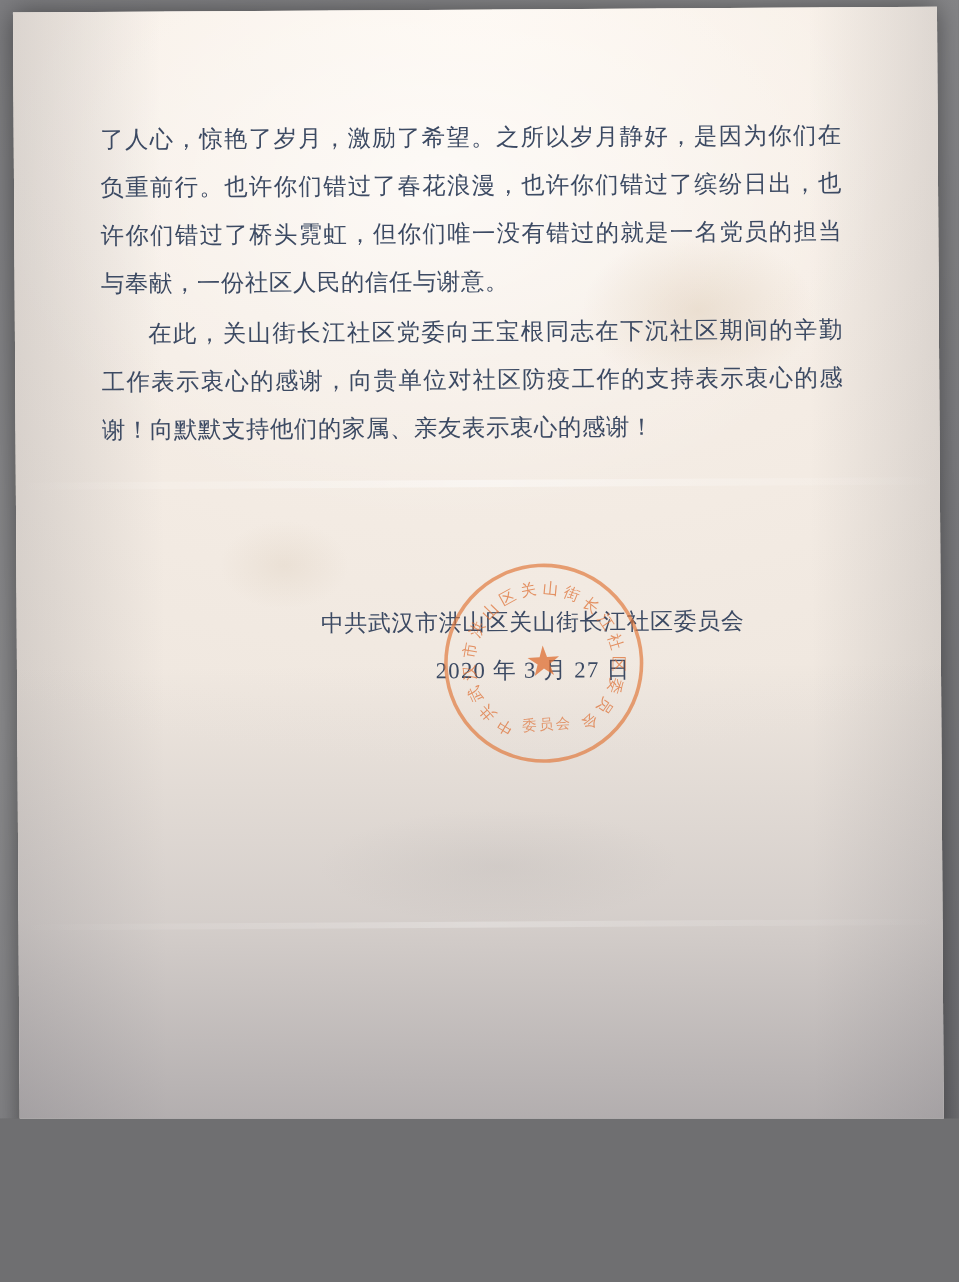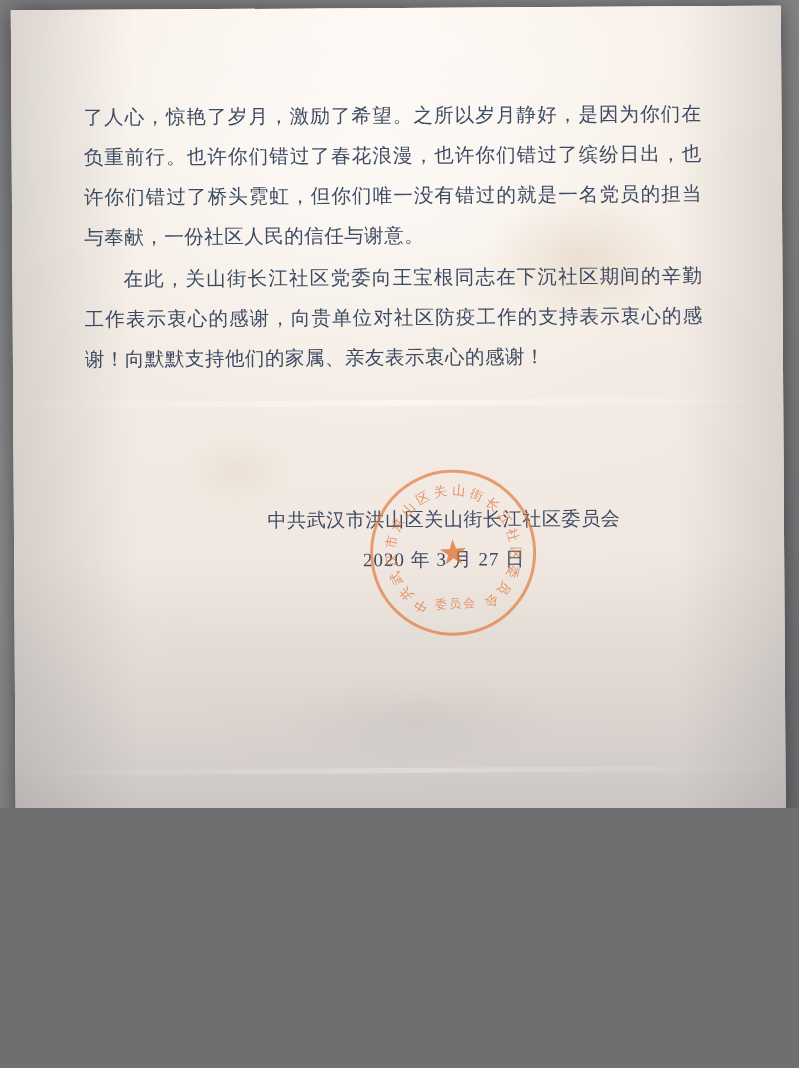--- a/index.html
+++ b/index.html
@@ -11,21 +11,21 @@
     width: 799px;
     height: 1068px;
     overflow: hidden;
     font-family: "Liberation Serif", serif;
   }
 
   
   #photo {
     position: relative;
     width: 799px;
-    height: 808px;
+    height: 932px;
     background: linear-gradient(135deg, #7d7d80 0%, #8a8a8c 35%, #6e6e72 100%);
     overflow: hidden;
   }
 
   
   #paper {
     position: absolute;
     left: 14px;
     top: 8px;
     width: 770px;

